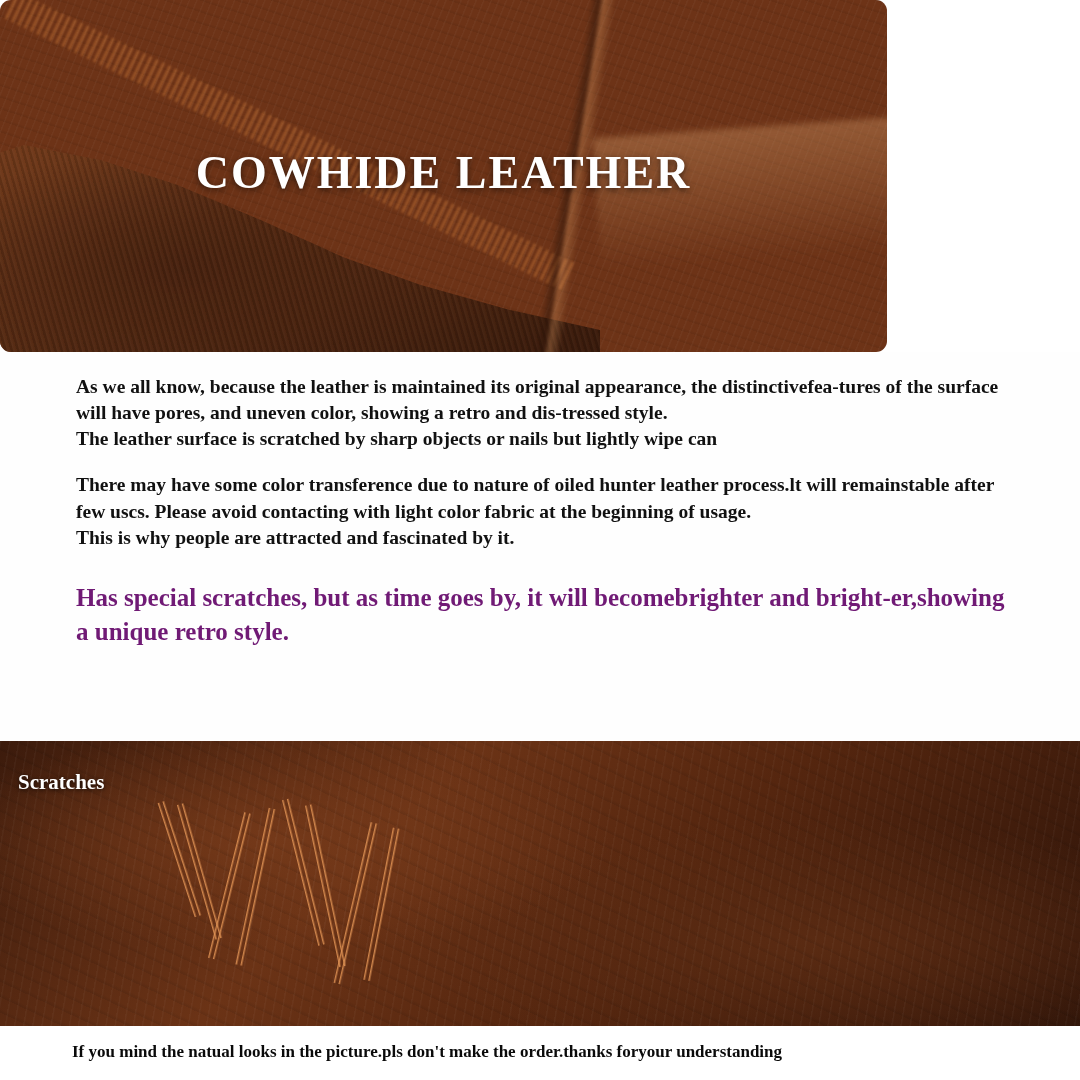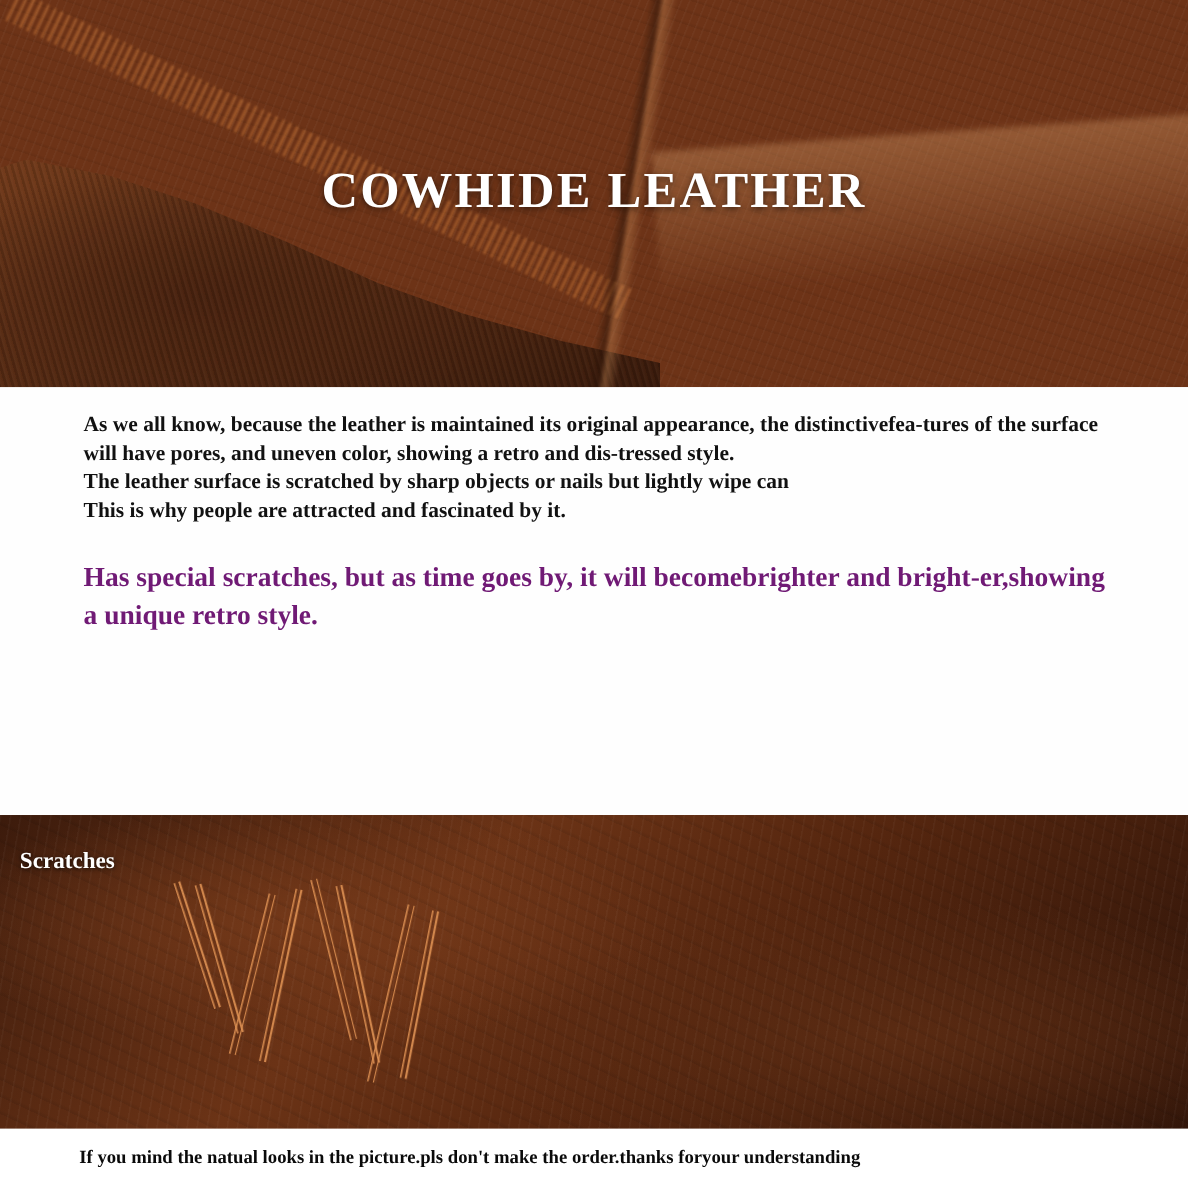--- a/index.html
+++ b/index.html
@@ -16,24 +16,25 @@
   .page {
     position: relative;
     width: 1080px;
     height: 1080px;
     background: #ffffff;
   }
 
   
   .hero {
     position: relative;
-    width: 1080px;
+    width: 887px;
     height: 352px;
     overflow: hidden;
     background: #6d3317;
+    border-radius: 11px;
   }
   .hero-bg {
     position: absolute;
     inset: 0;
     background:
       radial-gradient(ellipse 55% 40% at 78% 18%, rgba(196,113,52,0.55), rgba(0,0,0,0) 70%),
       radial-gradient(ellipse 40% 55% at 20% 75%, rgba(58,25,11,0.75), rgba(0,0,0,0) 72%),
       radial-gradient(ellipse 70% 60% at 45% 40%, rgba(150,74,33,0.55), rgba(0,0,0,0) 75%),
       linear-gradient(115deg, #5d2a12 0%, #8a4620 22%, #a85a2a 42%, #93451d 60%, #713club 60%, #7a3a18 78%, #4e2310 100%);
   }
@@ -223,20 +224,21 @@
     <div class="hero-fray"></div>
     <div class="hero-seam"></div>
     <div class="hero-edge"></div>
     <div class="hero-title">COWHIDE LEATHER</div>
   </div>
 
   <div class="textblock">
     <div class="tb-inner">
       <p class="para">As we all know, because the  leather is maintained its original appearance, the distinctivefea-tures of the surface will have pores, and uneven color, showing a retro and dis-tressed style.</p>
       <p class="para">The leather surface is scratched by sharp objects or nails but lightly wipe can</p>
+      <p class="para gap">There may have some color transference due to nature of oiled hunter leather process.lt will remainstable after few uscs. Please avoid contacting with light color fabric at the beginning of usage.</p>
       <p class="para">This is why people are attracted and fascinated by it.</p>
       <p class="para-highlight">Has special scratches, but as time goes by, it will becomebrighter and bright-er,showing a unique retro style.</p>
     </div>
   </div>
 
   <div class="photos">
 
     <div class="photo">
       <div class="photo-bg"></div>
       <div class="scratch" style="left:176px; top:58px; width:8px; height:120px; transform:rotate(-18deg);"></div>

